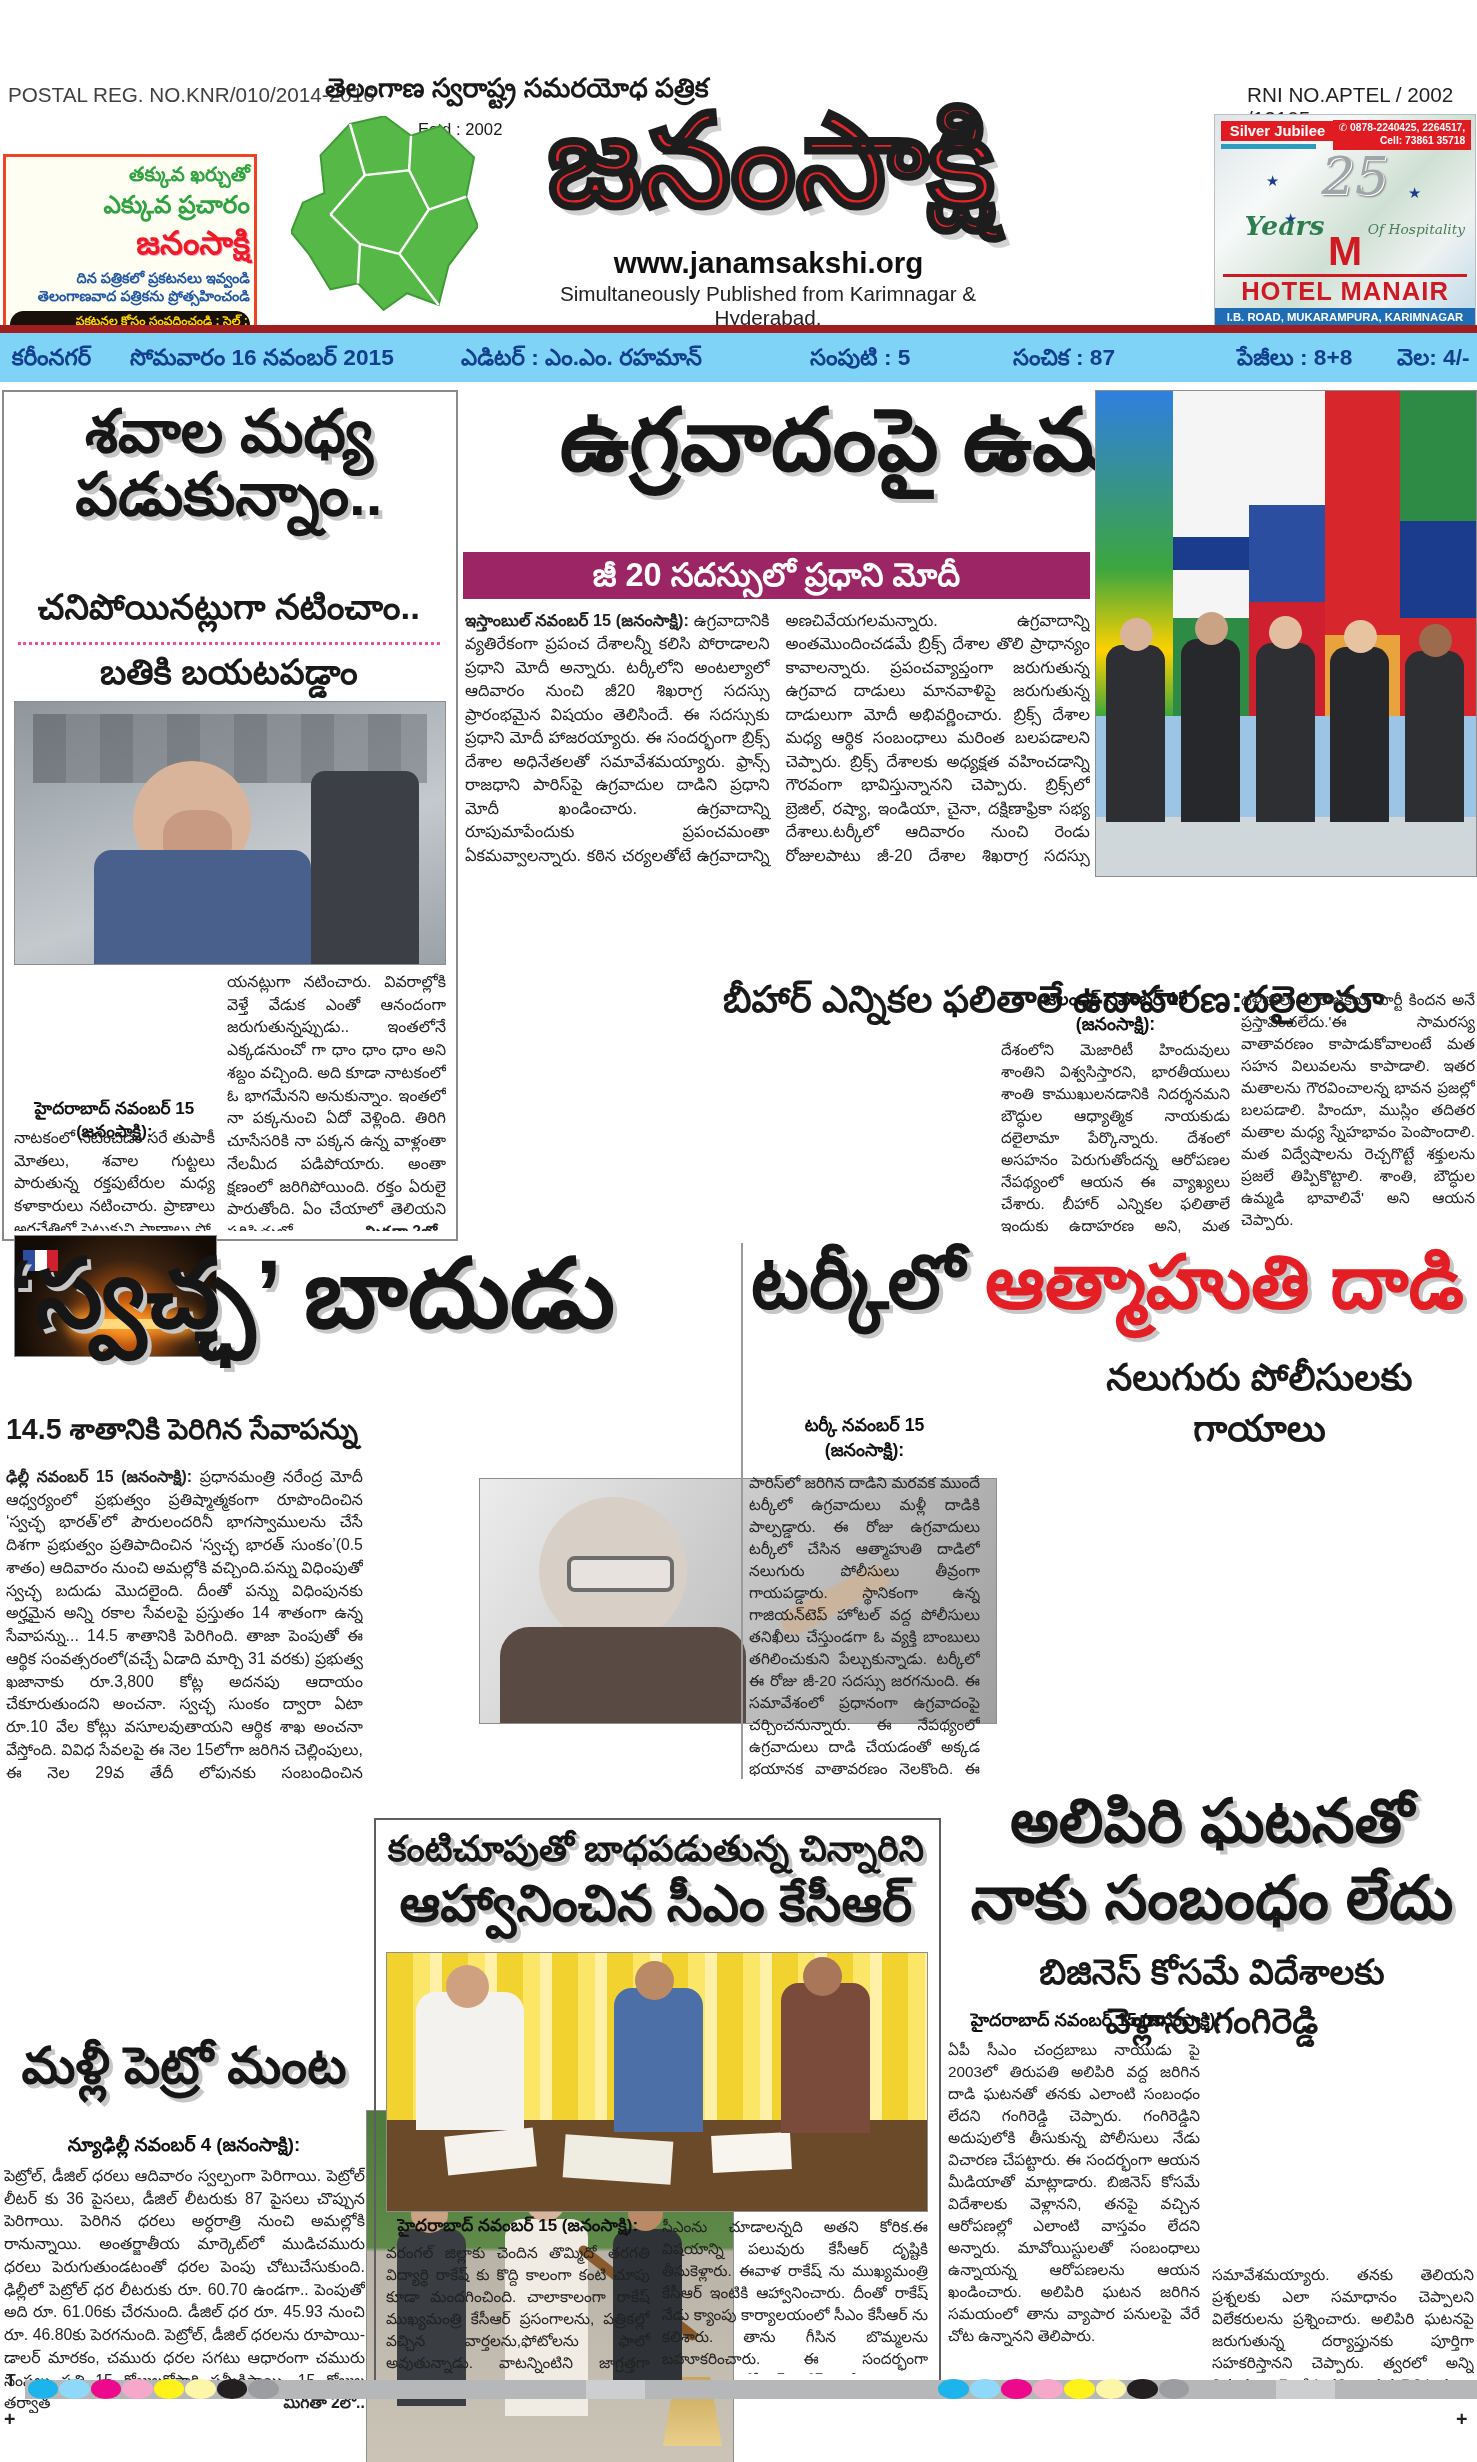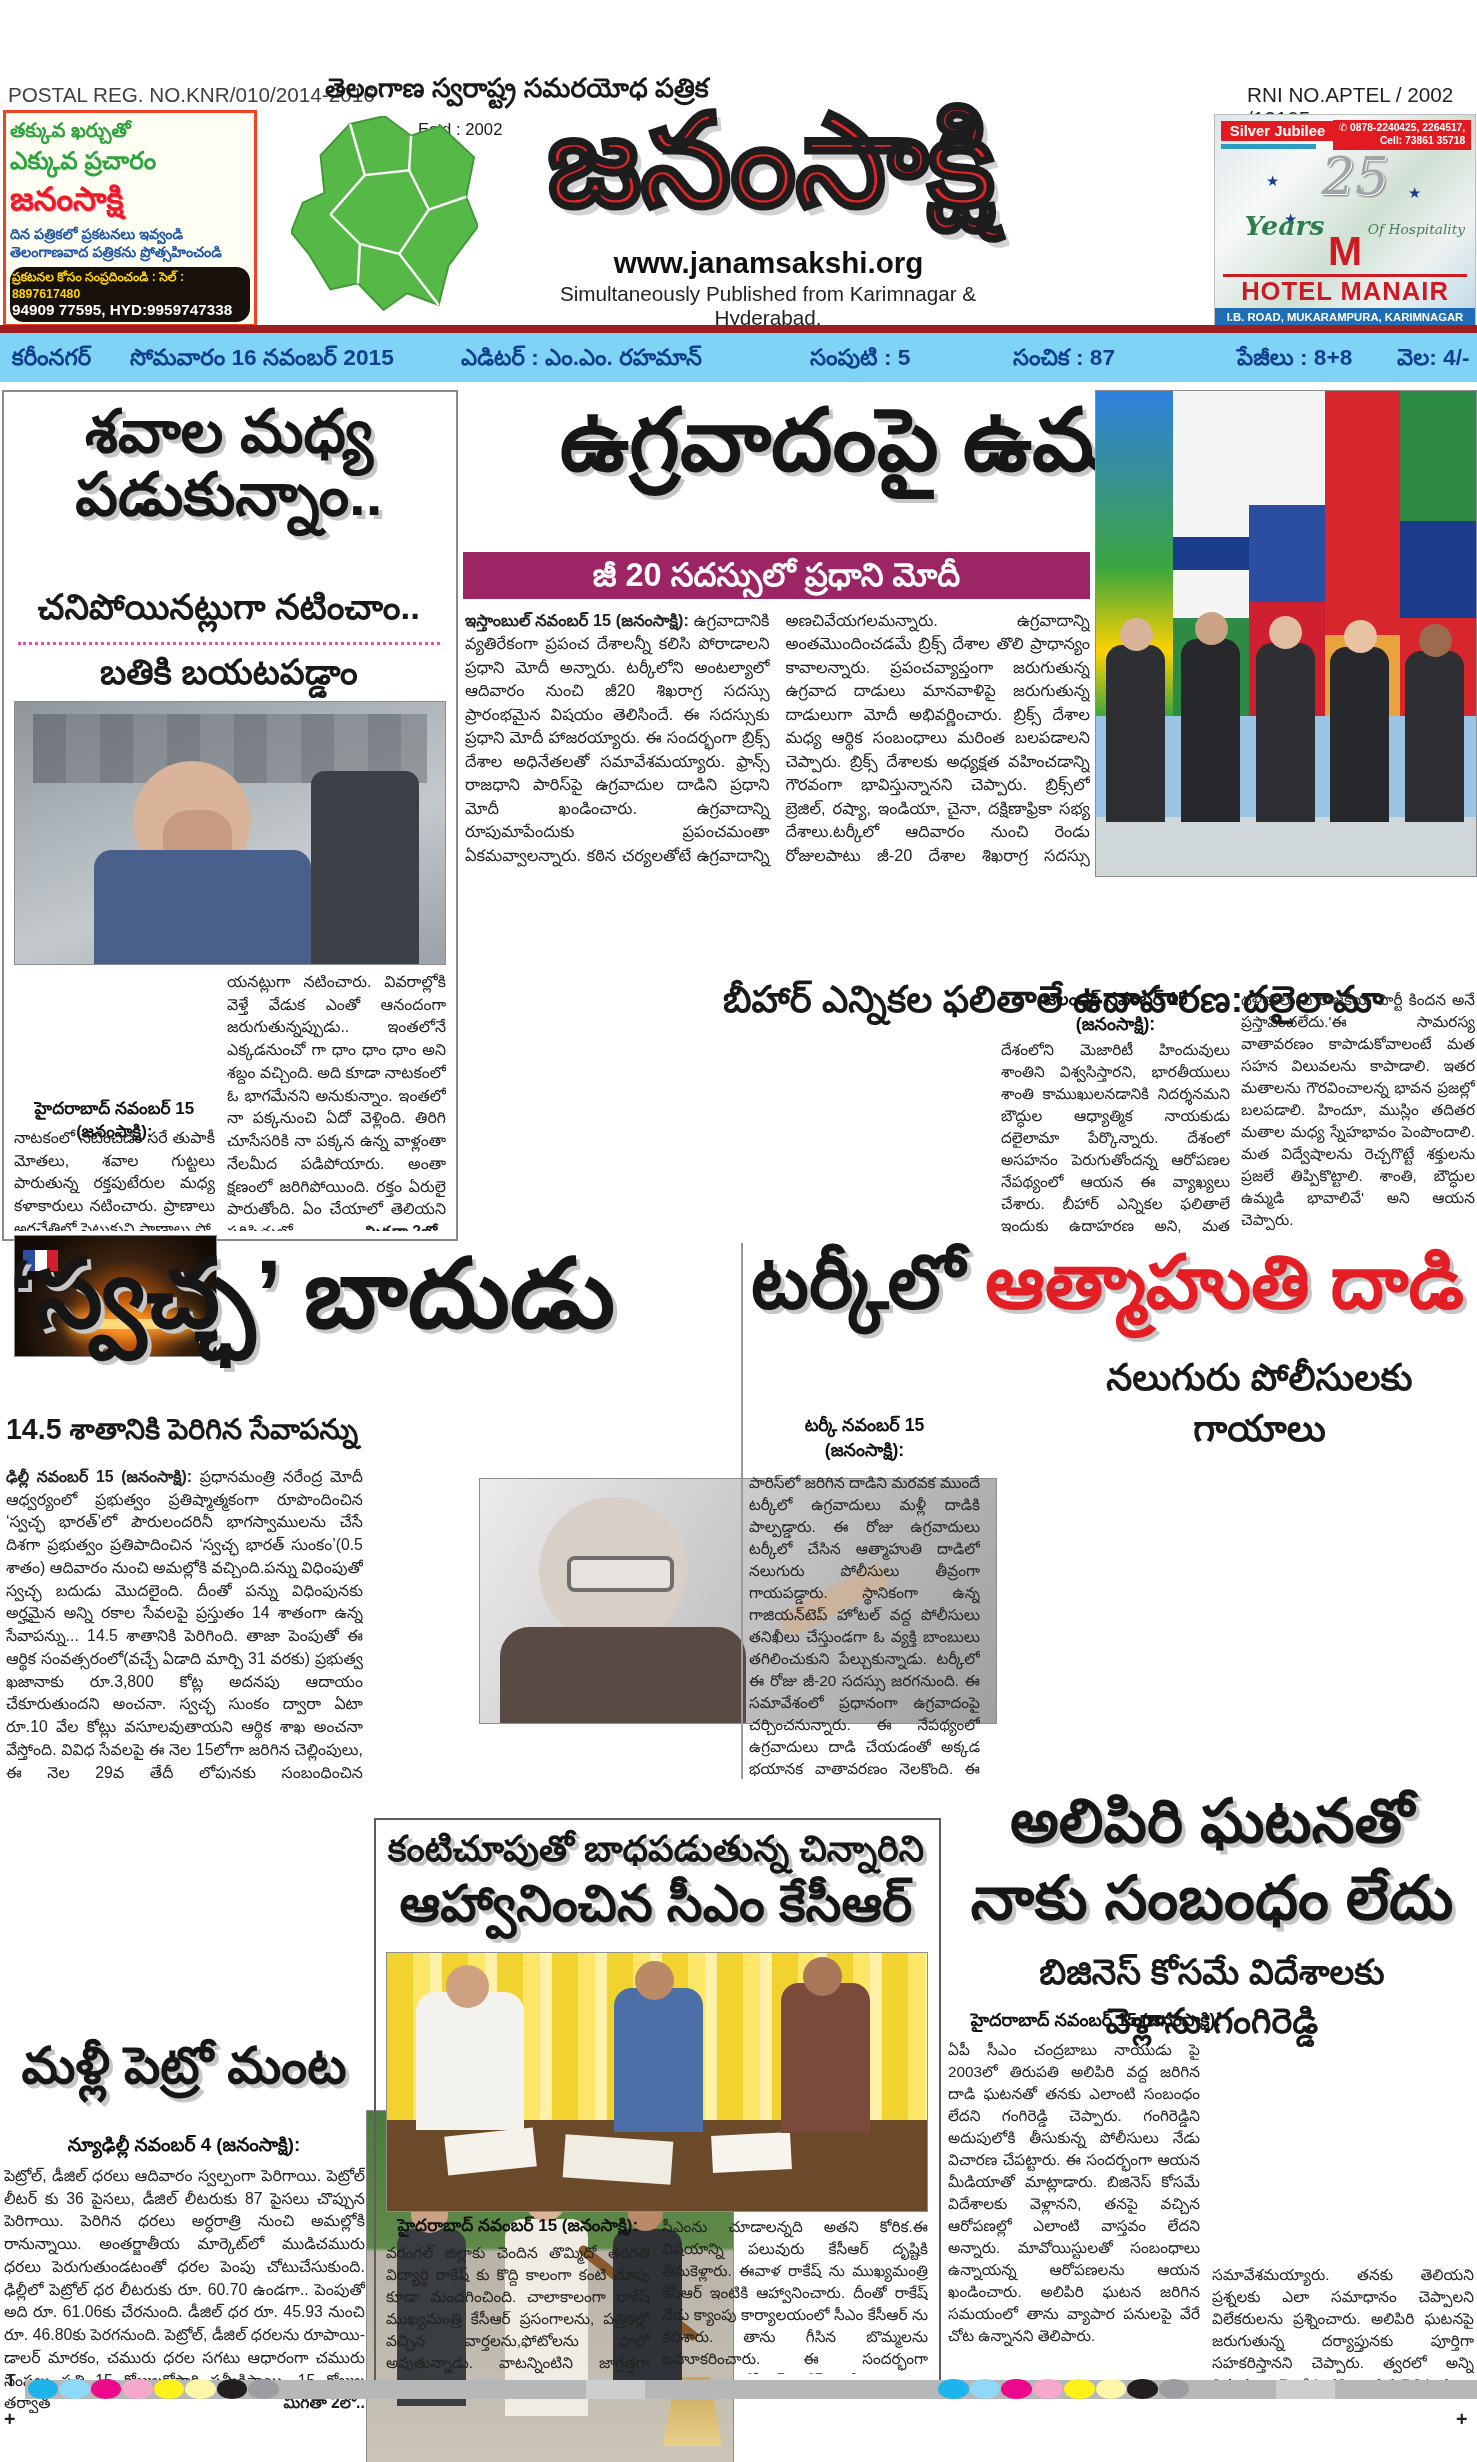--- a/index.html
+++ b/index.html
@@ -11,21 +11,21 @@
   .hl{font-weight:bold;color:#161616;text-shadow:3.9px 3.9px 0 #c6c6c6;line-height:1.06;}
   .body-text{font-size:16.3px;line-height:1.44;text-align:justify;color:#222;overflow:hidden;}
   .byline{font-weight:bold;text-align:center;font-size:17.7px;color:#111;}
   .more{font-weight:bold;float:right;}
   .photo{border:1px solid #8d8d8d;overflow:hidden;position:relative;}
   .vline{background:#9a9a9a;width:2px;}
   
   .masthead{font-size:128px;font-weight:bold;color:#e4262b;-webkit-text-stroke:3.9px #1d1d1d;
             text-shadow:5.9px 6.9px 0 #d2d2d2;line-height:1;white-space:nowrap;}
   
-  .lad{border:3px solid #ef4323;background:#fffef2;text-align:left;padding:5.9px 3.9px 3.9px;}
+  .lad{border:3px solid #ef4323;background:#fffef2;text-align:right;padding:5.9px 3.9px 3.9px;margin-top:44px;}
   .lad .g1{color:#2fa43c;font-weight:bold;font-size:19.7px;text-shadow:1px 1px 0 #fff;}
   .lad .g2{color:#2fa43c;font-weight:bold;font-size:24.6px;text-shadow:1px 1px 0 #fff;}
   .lad .brand{color:#ed1c24;font-weight:bold;font-size:32.5px;text-shadow:1px 1px 0 #f9c;}
   .lad .bl{color:#2157a4;font-weight:bold;font-size:14.3px;line-height:1.25;}
   .lad .blk{background:#17100b;border-radius:13.8px;color:#fff;margin-top:4.9px;padding:3px 2px;}
   .lad .c1{color:#ffd400;font-weight:bold;font-size:12.3px;}
   .lad .c2{color:#ffffff;font-weight:bold;font-size:15.3px;}
   
   .rad{border:1px solid #b9bfc2;background:linear-gradient(135deg,#dde5e8 0%,#f7f9f9 28%,#cfe0d3 55%,#eef2f1 75%,#b9d7e7 100%);}
   .rad .sj{position:absolute;left:5.9px;top:5.9px;background:#e01b22;color:#fff;font-weight:bold;font-size:14.8px;padding:2px 8.9px;}

